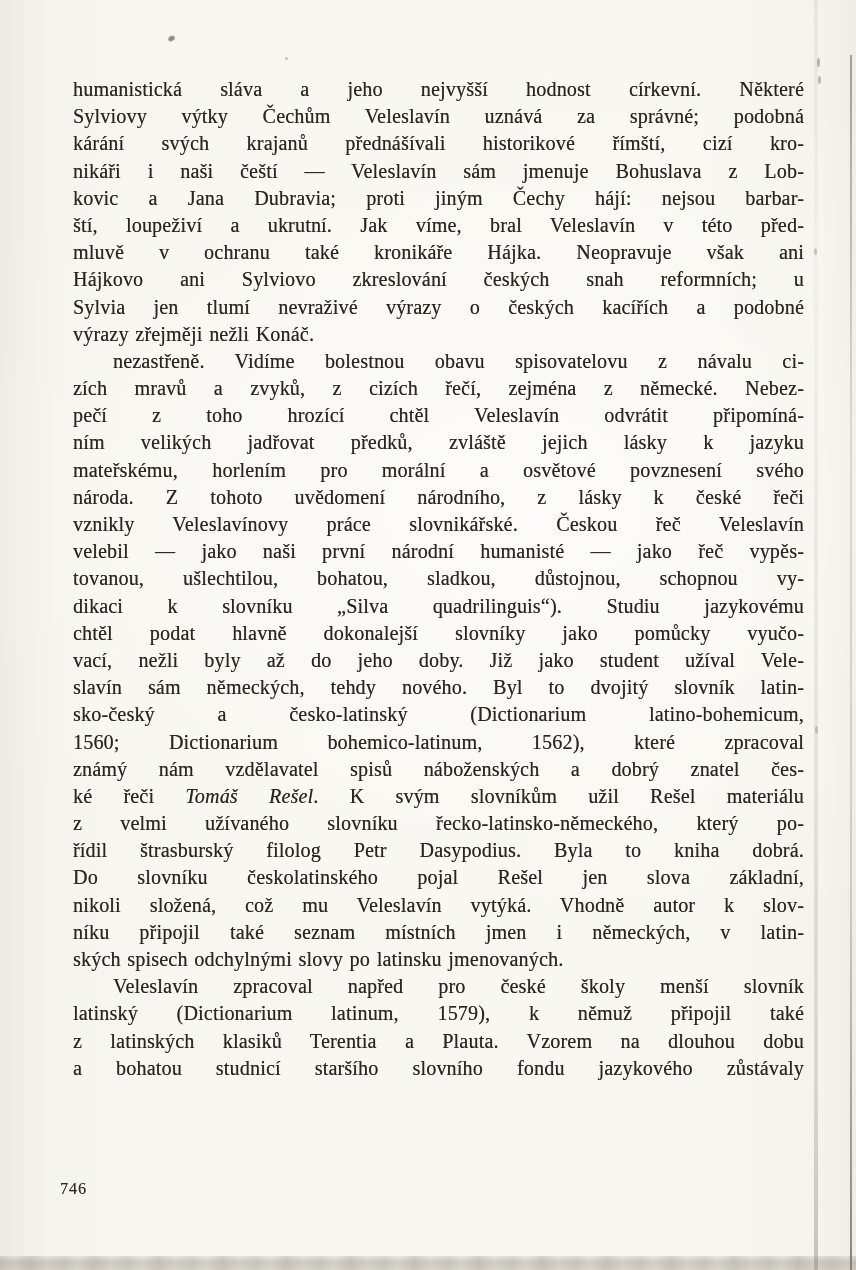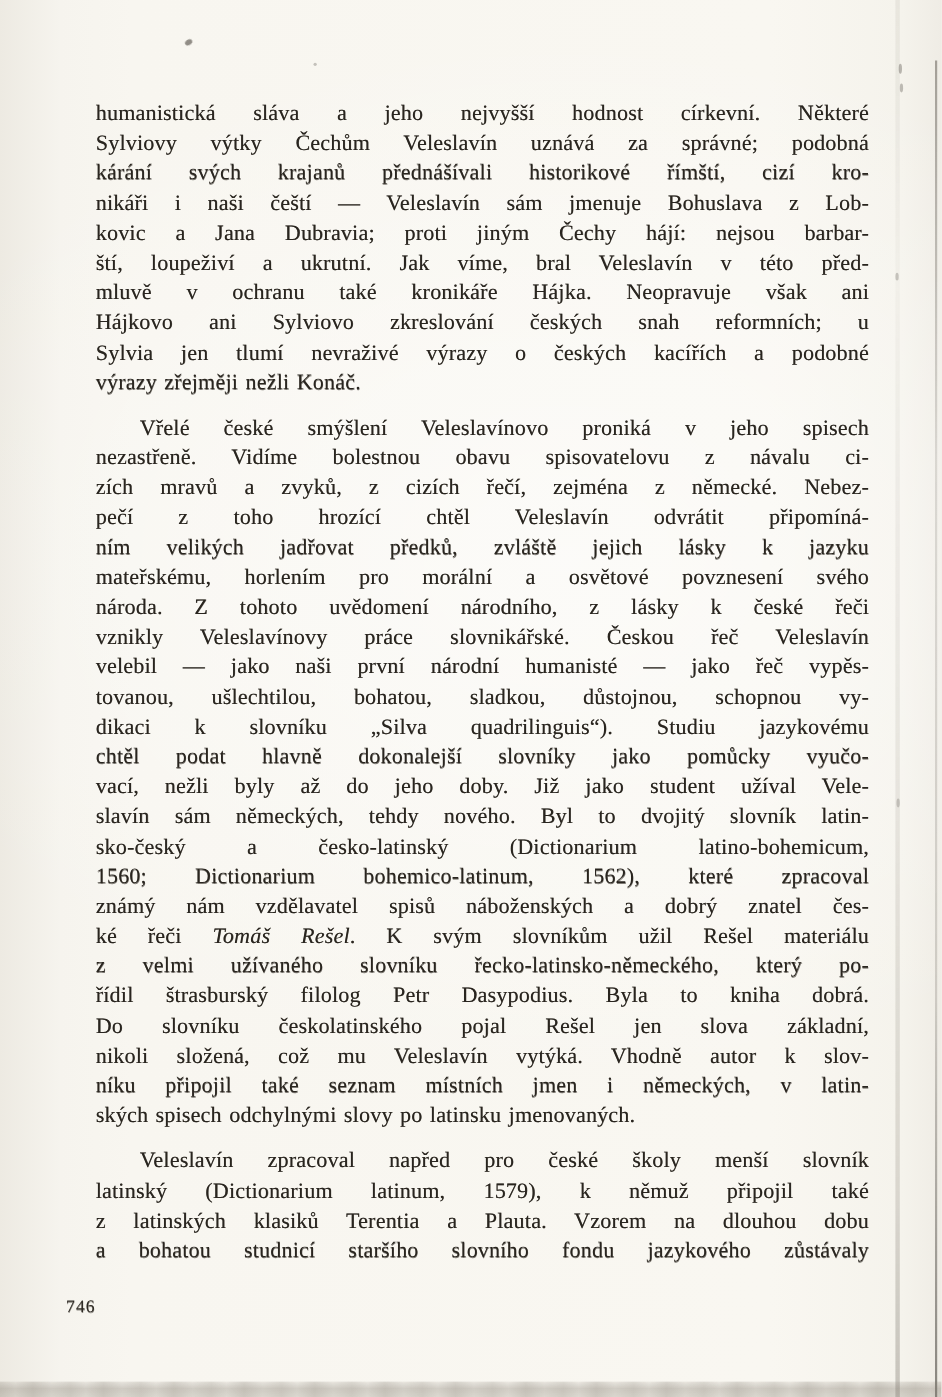--- a/index.html
+++ b/index.html
@@ -27,21 +27,21 @@
     position: absolute;
     top: 76px;
     left: 73px;
     width: 731px;
     font-size: 20px;
     line-height: 27.2px;
     letter-spacing: 0.2px;
     word-spacing: 1.5px;
     text-shadow: 0.25px 0.25px 0 rgba(42,37,30,0.6);
   }
-  .paragraph { margin: 14px; }
+  .paragraph { margin: 0; }
   .line {
     text-align: justify;
     text-align-last: justify;
     white-space: nowrap;
     height: 27.2px;
   }
   .line.last {
     text-align: center;
     text-align-last: left;
   }
@@ -125,21 +125,20 @@
         <div class="line"><span>kárání svých krajanů přednášívali historikové římští, cizí kro-</span></div>
         <div class="line"><span>nikáři i naši čeští — Veleslavín sám jmenuje Bohuslava z Lob-</span></div>
         <div class="line"><span>kovic a Jana Dubravia; proti jiným Čechy hájí: nejsou barbar-</span></div>
         <div class="line"><span>ští, loupeživí a ukrutní. Jak víme, bral Veleslavín v této před-</span></div>
         <div class="line"><span>mluvě v ochranu také kronikáře Hájka. Neopravuje však ani</span></div>
         <div class="line"><span>Hájkovo ani Sylviovo zkreslování českých snah reformních; u</span></div>
         <div class="line"><span>Sylvia jen tlumí nevraživé výrazy o českých kacířích a podobné</span></div>
         <div class="line last"><span>výrazy zřejměji nežli Konáč.</span></div>
       </div>
       <div class="paragraph indent">
-        <div class="line"><span>Vřelé české smýšlení Veleslavínovo proniká v jeho spisech</span></div>
         <div class="line"><span>nezastřeně. Vidíme bolestnou obavu spisovatelovu z návalu ci-</span></div>
         <div class="line"><span>zích mravů a zvyků, z cizích řečí, zejména z německé. Nebez-</span></div>
         <div class="line"><span>pečí z toho hrozící chtěl Veleslavín odvrátit připomíná-</span></div>
         <div class="line"><span>ním velikých jadřovat předků, zvláště jejich lásky k jazyku</span></div>
         <div class="line"><span>mateřskému, horlením pro morální a osvětové povznesení svého</span></div>
         <div class="line"><span>národa. Z tohoto uvědomení národního, z lásky k české řeči</span></div>
         <div class="line"><span>vznikly Veleslavínovy práce slovnikářské. Českou řeč Veleslavín</span></div>
         <div class="line"><span>velebil — jako naši první národní humanisté — jako řeč vypěs-</span></div>
         <div class="line"><span>tovanou, ušlechtilou, bohatou, sladkou, důstojnou, schopnou vy-</span></div>
         <div class="line"><span>dikaci k slovníku „Silva quadrilinguis“). Studiu jazykovému</span></div>

